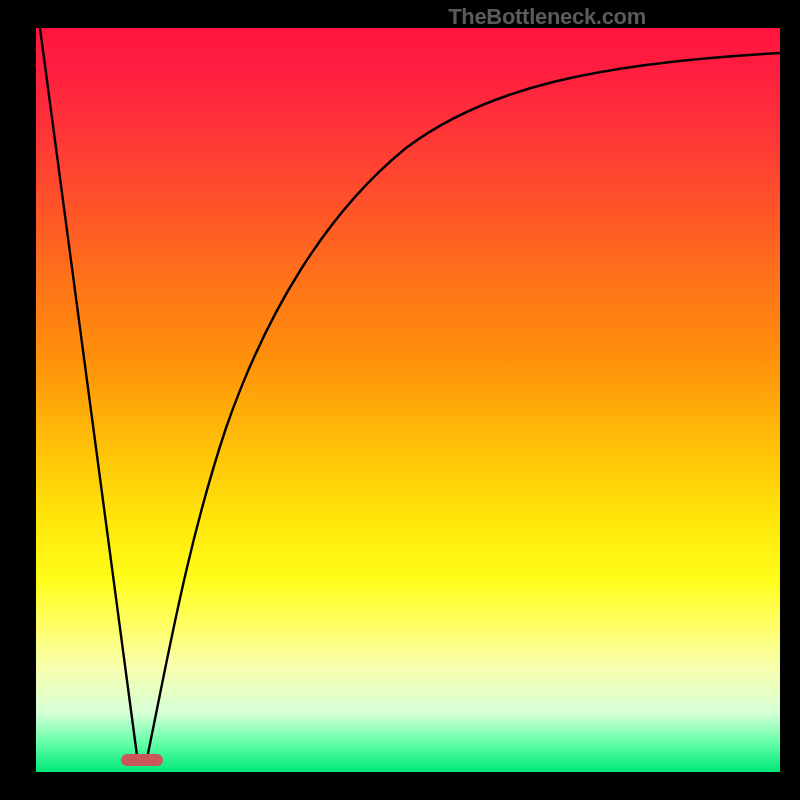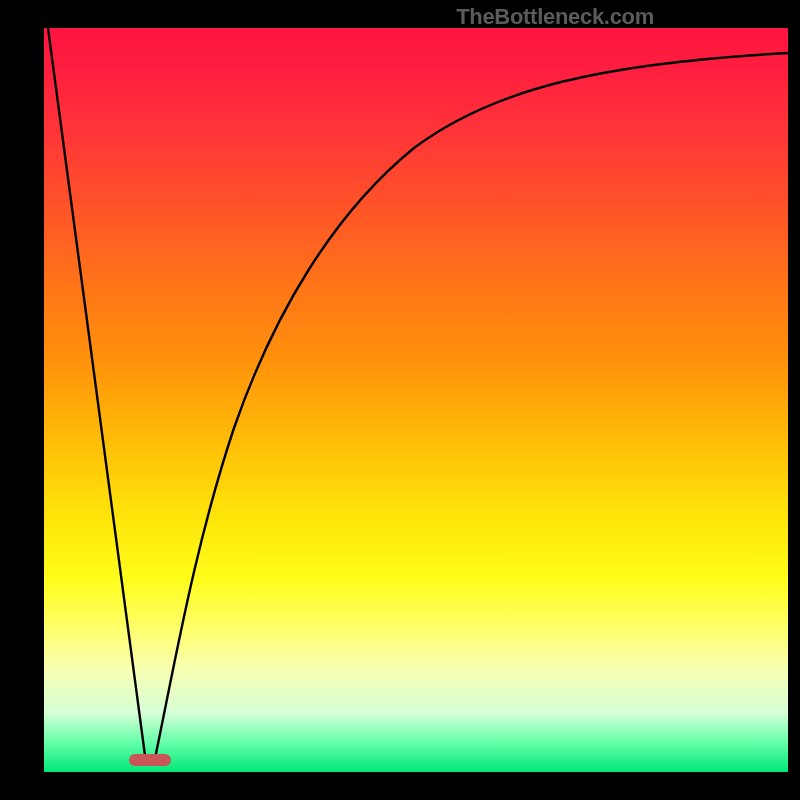--- a/index.html
+++ b/index.html
@@ -1,16 +1,16 @@
 <!DOCTYPE html>
 <html><head>
 <meta charset="utf-8">
 <style>
   html,body{margin:0;padding:0;width:800px;height:800px;overflow:hidden;background:#000;}
-  .frame{position:absolute;left:16px;top:0;width:648px;height:800px;background:#000;}
+  .frame{position:absolute;left:8px;top:0;width:648px;height:800px;background:#000;}
   .plot{
     position:absolute;
     left:28px; top:28px;
     width:744px; height:744px;
     background:linear-gradient(to bottom,
       #ff153f 0%,
       #ff1f3f 6%,
       #ff3538 14%,
       #ff5328 24%,
       #ff7319 34%,

